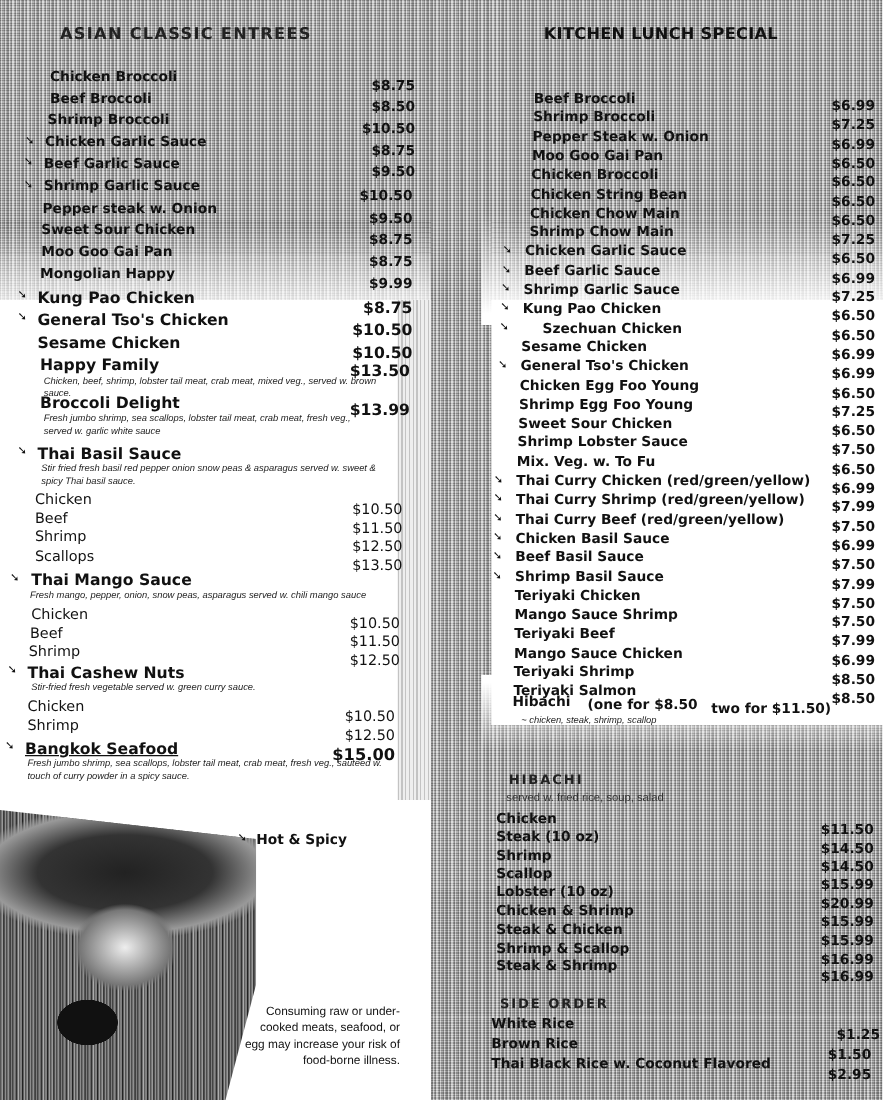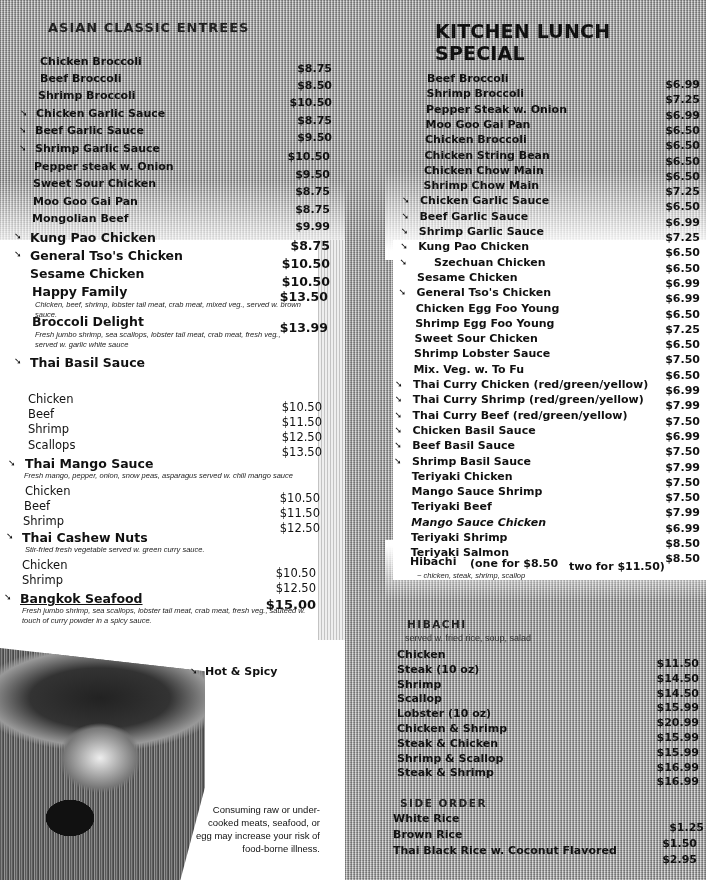--- a/index.html
+++ b/index.html
@@ -49,21 +49,21 @@
     
     #right { position: absolute; left: 345px; top: 0; width: 361px; height: 880px; background: #fff; }
     #right .bg-top { position: absolute; left: 0; top: 0; width: 361px; height: 240px; }
     #right .bg-left { position: absolute; left: 0; top: 0; width: 48px; height: 880px; }
     #right .bg-bottom { position: absolute; left: 0; top: 580px; width: 361px; height: 300px; }
     #right .fade1 { position: absolute; left: 40px; top: 170px; width: 321px; height: 90px;
       background: linear-gradient(180deg, rgba(255,255,255,0) 0%, #fff 90%); }
     #right .fade2 { position: absolute; left: 40px; top: 540px; width: 321px; height: 60px;
       background: linear-gradient(0deg, rgba(255,255,255,0) 0%, #fff 90%); }
 
-    .rhead { position: absolute; left: 90px; top: 20px; font-weight: bold; font-size: 19px; letter-spacing: 0.2px; color: #111; }
+    .rhead { position: absolute; left: 90px; top: 20px; font-weight: bold; font-size: 13px; letter-spacing: 0.2px; color: #111; }
     .rsub { position: absolute; font-size: 9px; color: #333; font-family: "Liberation Sans", sans-serif; }
     .sect { position: absolute; font-weight: bold; font-size: 10.5px; letter-spacing: 1.5px; color: #222; }
   </style>
 </head>
 <body>
 
 <div id="left">
   <div class="top-noise noise"></div>
   <div class="fade"></div>
   <div class="right-strip noise-light"></div>
@@ -85,21 +85,21 @@
       <div class="price" style="left:262px; top:131px; width:70px;">$9.50</div>
       <div class="bullet" style="left:19px; top:143px;">➘</div>
       <div class="item" style="left:35px; top:142px;">Shrimp Garlic Sauce</div>
       <div class="price" style="left:260px; top:150px; width:70px;">$10.50</div>
       <div class="item" style="left:34px; top:160px;">Pepper steak w. Onion</div>
       <div class="price" style="left:260px; top:168px; width:70px;">$9.50</div>
       <div class="item" style="left:33px; top:177px;">Sweet Sour Chicken</div>
       <div class="price" style="left:260px; top:185px; width:70px;">$8.75</div>
       <div class="item" style="left:33px; top:195px;">Moo Goo Gai Pan</div>
       <div class="price" style="left:260px; top:203px; width:70px;">$8.75</div>
-      <div class="item" style="left:32px; top:212px;">Mongolian Beef</div>
+      <div class="item" style="left:32px; top:212px;">Mongolian Happy</div>
       <div class="price" style="left:260px; top:220px; width:70px;">$9.99</div>
       <div class="bullet" style="left:14px; top:231px;">➘</div>
       <div class="item big" style="left:30px; top:230px;">Kung Pao Chicken</div>
       <div class="price big" style="left:260px; top:238px; width:70px;">$8.75</div>
       <div class="bullet" style="left:14px; top:249px;">➘</div>
       <div class="item big" style="left:30px; top:248px;">General Tso's Chicken</div>
       <div class="price big" style="left:260px; top:256px; width:70px;">$10.50</div>
       <div class="item big" style="left:30px; top:266px;">Sesame Chicken</div>
       <div class="price big" style="left:260px; top:274px; width:70px;">$10.50</div>
     </div>
@@ -107,20 +107,21 @@
   <div class="item big" style="left:32px; top:284px;">Happy Family</div>
   <div class="price big" style="left:262px; top:289px; width:66px;">$13.50</div>
   <div class="desc" style="left:35px; top:300px;">Chicken, beef, shrimp, lobster tail meat, crab meat, mixed veg., served w. brown sauce.</div>
 
   <div class="item big" style="left:32px; top:314px;">Broccoli Delight</div>
   <div class="price big" style="left:262px; top:320px; width:66px;">$13.99</div>
   <div class="desc" style="left:35px; top:330px; width:270px;">Fresh jumbo shrimp, sea scallops, lobster tail meat, crab meat, fresh veg., served w. garlic white sauce</div>
 
   <span class="bullet" style="left:14px; top:356px;">➘</span>
   <div class="item big" style="left:30px; top:355px;">Thai Basil Sauce</div>
+  <div class="desc" style="left:33px; top:370px; width:280px;">Stir fried fresh basil red pepper onion snow peas &amp; asparagus served w. sweet &amp; spicy Thai basil sauce.</div>
   <div class="item thin" style="left:28px; top:392px;">Chicken</div>
   <div class="price thin" style="left:260px; top:400px; width:62px;">$10.50</div>
   <div class="item thin" style="left:28px; top:407px;">Beef</div>
   <div class="price thin" style="left:260px; top:415px; width:62px;">$11.50</div>
   <div class="item thin" style="left:28px; top:422px;">Shrimp</div>
   <div class="price thin" style="left:260px; top:430px; width:62px;">$12.50</div>
   <div class="item thin" style="left:28px; top:438px;">Scallops</div>
   <div class="price thin" style="left:260px; top:445px; width:62px;">$13.50</div>
 
   <span class="bullet" style="left:8px; top:458px;">➘</span>
@@ -225,21 +226,21 @@
       <div class="price" style="left:280px; top:445.20000000000005px; width:75px;">$7.50</div>
       <div class="bullet" style="left:49px; top:455.5px;">➘</div>
       <div class="item" style="left:67px; top:454.5px;">Shrimp Basil Sauce</div>
       <div class="price" style="left:280px; top:460.5px; width:75px;">$7.99</div>
       <div class="item" style="left:66.8px; top:469.8px;">Teriyaki Chicken</div>
       <div class="price" style="left:280px; top:475.8px; width:75px;">$7.50</div>
       <div class="item" style="left:66.6px; top:485.1px;">Mango Sauce Shrimp</div>
       <div class="price" style="left:280px; top:491.1px; width:75px;">$7.50</div>
       <div class="item" style="left:66.4px; top:500.40000000000003px;">Teriyaki Beef</div>
       <div class="price" style="left:280px; top:506.40000000000003px; width:75px;">$7.99</div>
-      <div class="item" style="left:66.2px; top:515.7px;font-style:italic;">Mango Sauce Chicken</div>
+      <div class="item" style="left:66.2px; top:515.7px;">Mango Sauce Chicken</div>
       <div class="price" style="left:280px; top:521.7px; width:75px;">$6.99</div>
       <div class="item" style="left:66px; top:531px;">Teriyaki Shrimp</div>
       <div class="price" style="left:280px; top:537px; width:75px;">$8.50</div>
       <div class="item" style="left:65.8px; top:546.3px;">Teriyaki Salmon</div>
       <div class="price" style="left:280px; top:552.3px; width:75px;">$8.50</div>
     </div>
 
   <div class="item" style="left:65px; top:555px;">Hibachi</div>
   <div class="item" style="left:125px; top:557px;">(one for $8.50</div>
   <div class="item" style="left:224px; top:560px;">two for $11.50)</div>

